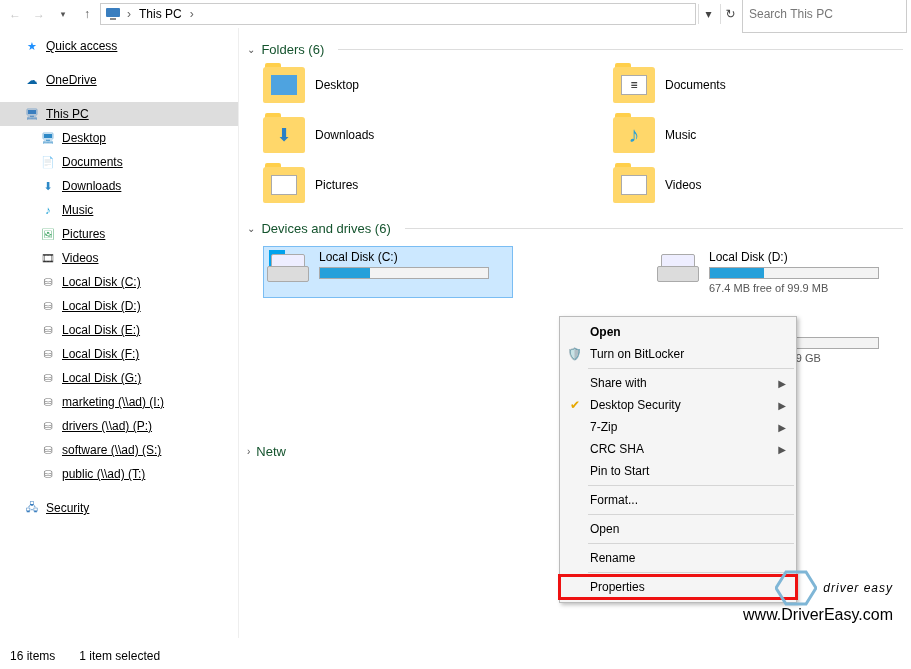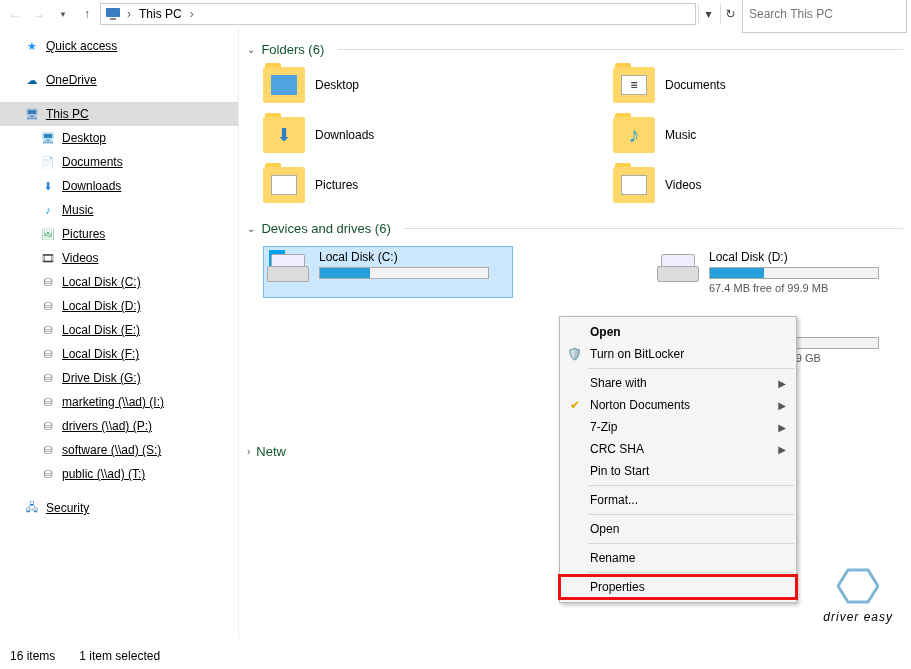--- a/index.html
+++ b/index.html
@@ -86,21 +86,21 @@
 .ctx-item .mic { position:absolute; left:7px; width:16px; height:16px; display:flex; align-items:center; justify-content:center; }
 .ctx-item.bold { font-weight:600; }
 .ctx-sep { height:1px; background:#d5d5d5; margin:3px 2px 3px 28px; }
 .ctx-item.boxed { outline:3px solid #e11; outline-offset:-1px; }
 
 
 .status { display:flex; align-items:center; gap:24px; padding:6px 10px; color:#2a5db0; position:absolute; left:0; bottom:0; }
 
 
 .watermark { position:absolute; right:18px; bottom:14px; text-align:right; color:#9fb7c7; pointer-events:none; }
-.watermark .brand { font-size:30px; font-style:italic; letter-spacing:1px; display:flex; align-items:center; justify-content:flex-end; gap:6px;flex-direction:column;}
+.watermark .brand { font-size:30px; font-style:italic; letter-spacing:1px; display:flex; align-items:center; justify-content:flex-end; gap:6px;}
 .watermark .site  { font-size:16px; }
 .hex { width:42px; height:36px; display:inline-block; }
 .hex svg { width:42px; height:36px; }
 </style>
 </head>
 <body>
 
 <div class="topbar">
   <div class="nav-btn disabled">←</div>
   <div class="nav-btn disabled">→</div>
@@ -177,21 +177,21 @@
       <div class="side-item level2">
         <span class="ic ic-disk">⛁</span>
         <span class="label">Local Disk (E:)</span>
       </div>
       <div class="side-item level2">
         <span class="ic ic-disk">⛁</span>
         <span class="label">Local Disk (F:)</span>
       </div>
       <div class="side-item level2">
         <span class="ic ic-disk">⛁</span>
-        <span class="label">Drive Disk (G:)</span>
+        <span class="label">Local Disk (G:)</span>
       </div>
       <div class="side-item level2">
         <span class="ic ic-netdrv">⛁</span>
         <span class="label">marketing (\\ad) (I:)</span>
       </div>
       <div class="side-item level2">
         <span class="ic ic-netdrv">⛁</span>
         <span class="label">drivers (\\ad) (P:)</span>
       </div>
       <div class="side-item level2">
@@ -359,21 +359,21 @@
           <span class="mic">🛡️</span>
           <span>Turn on BitLocker</span>
         </div>
         <div class="ctx-sep"></div>
         <div class="ctx-item">
           <span>Share with</span>
           <span class="arrow">▶</span>
         </div>
         <div class="ctx-item">
           <span class="mic" style="color:#e6a700">✔</span>
-          <span>Norton Documents</span>
+          <span>Desktop Security</span>
           <span class="arrow">▶</span>
         </div>
         <div class="ctx-item">
           <span>7-Zip</span>
           <span class="arrow">▶</span>
         </div>
         <div class="ctx-item">
           <span>CRC SHA</span>
           <span class="arrow">▶</span>
         </div>
@@ -400,20 +400,21 @@
 
     <div class="watermark">
       <div class="brand">
         <span class="hex">
           <svg viewBox="0 0 42 36">
               <polygon points="11,2 31,2 41,18 31,34 11,34 1,18" fill="none" stroke="#7fb6d6" stroke-width="3"></polygon>
             </svg>
         </span>
         <span>driver easy</span>
       </div>
+      <div class="site">www.DriverEasy.com</div>
     </div>
   </div>
 </div>
 
 <div class="status">
   <span>16 items</span>
   <span>1 item selected</span>
 </div>
 
 </body></html>

